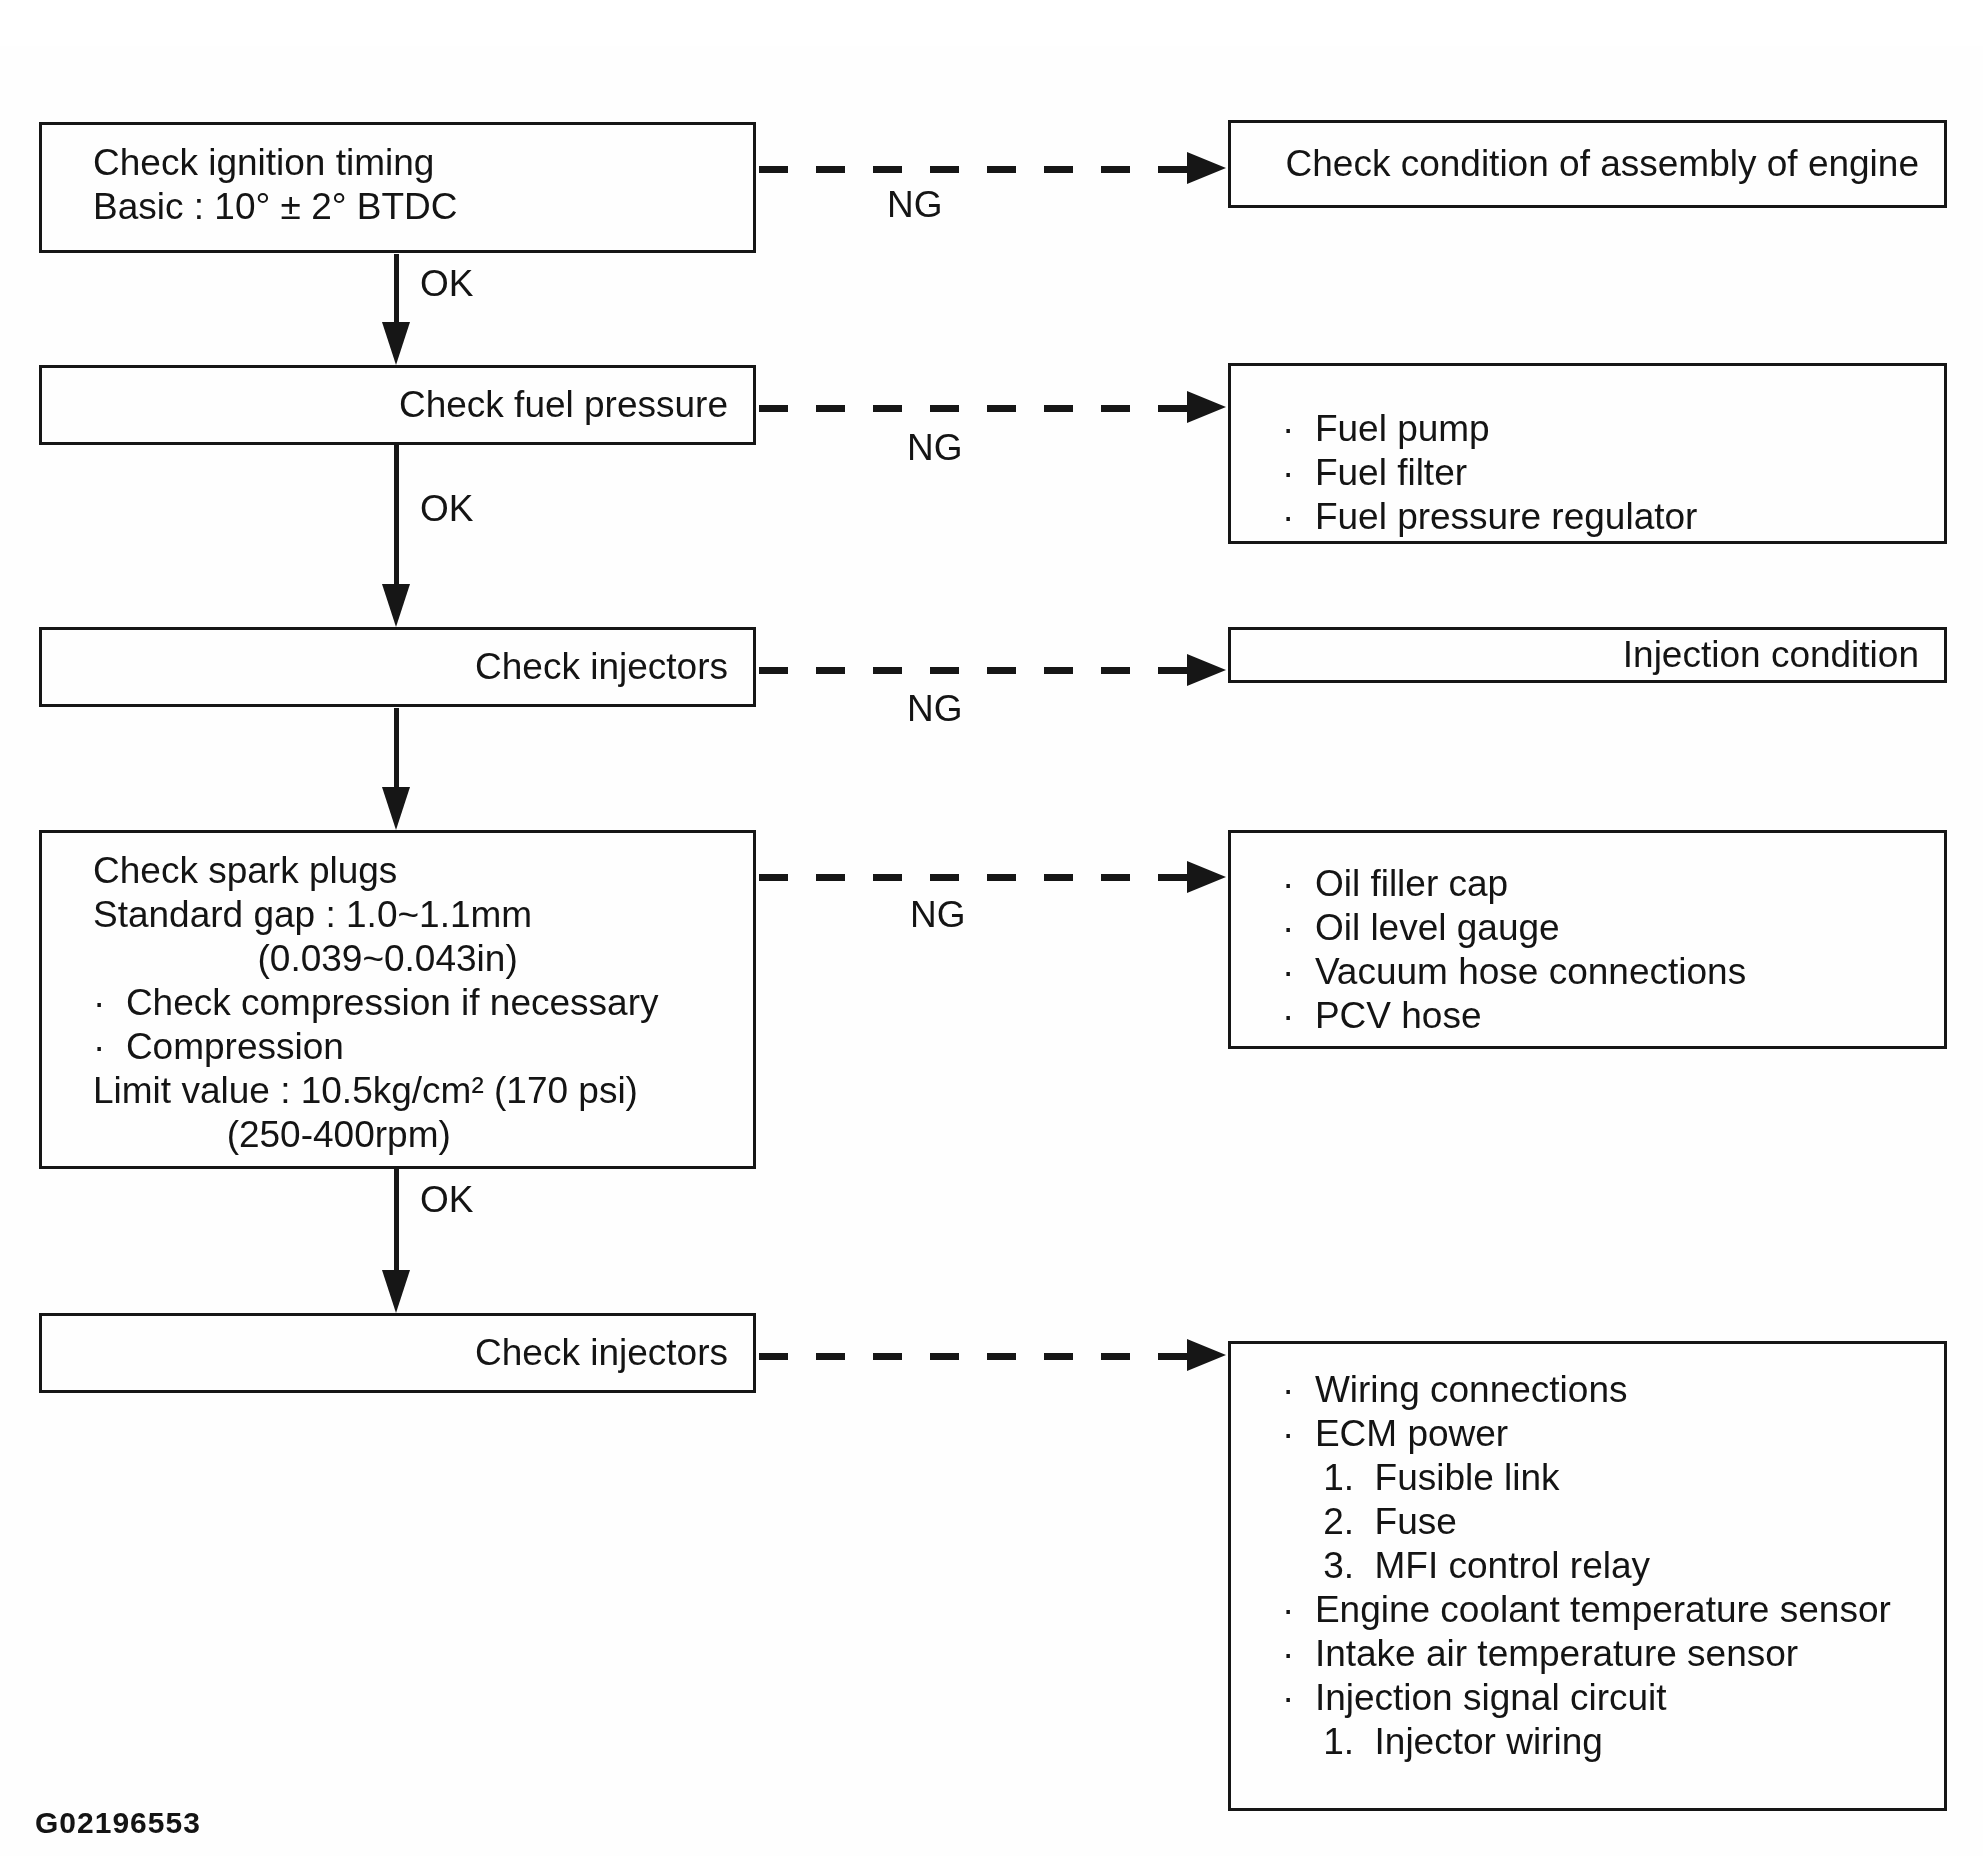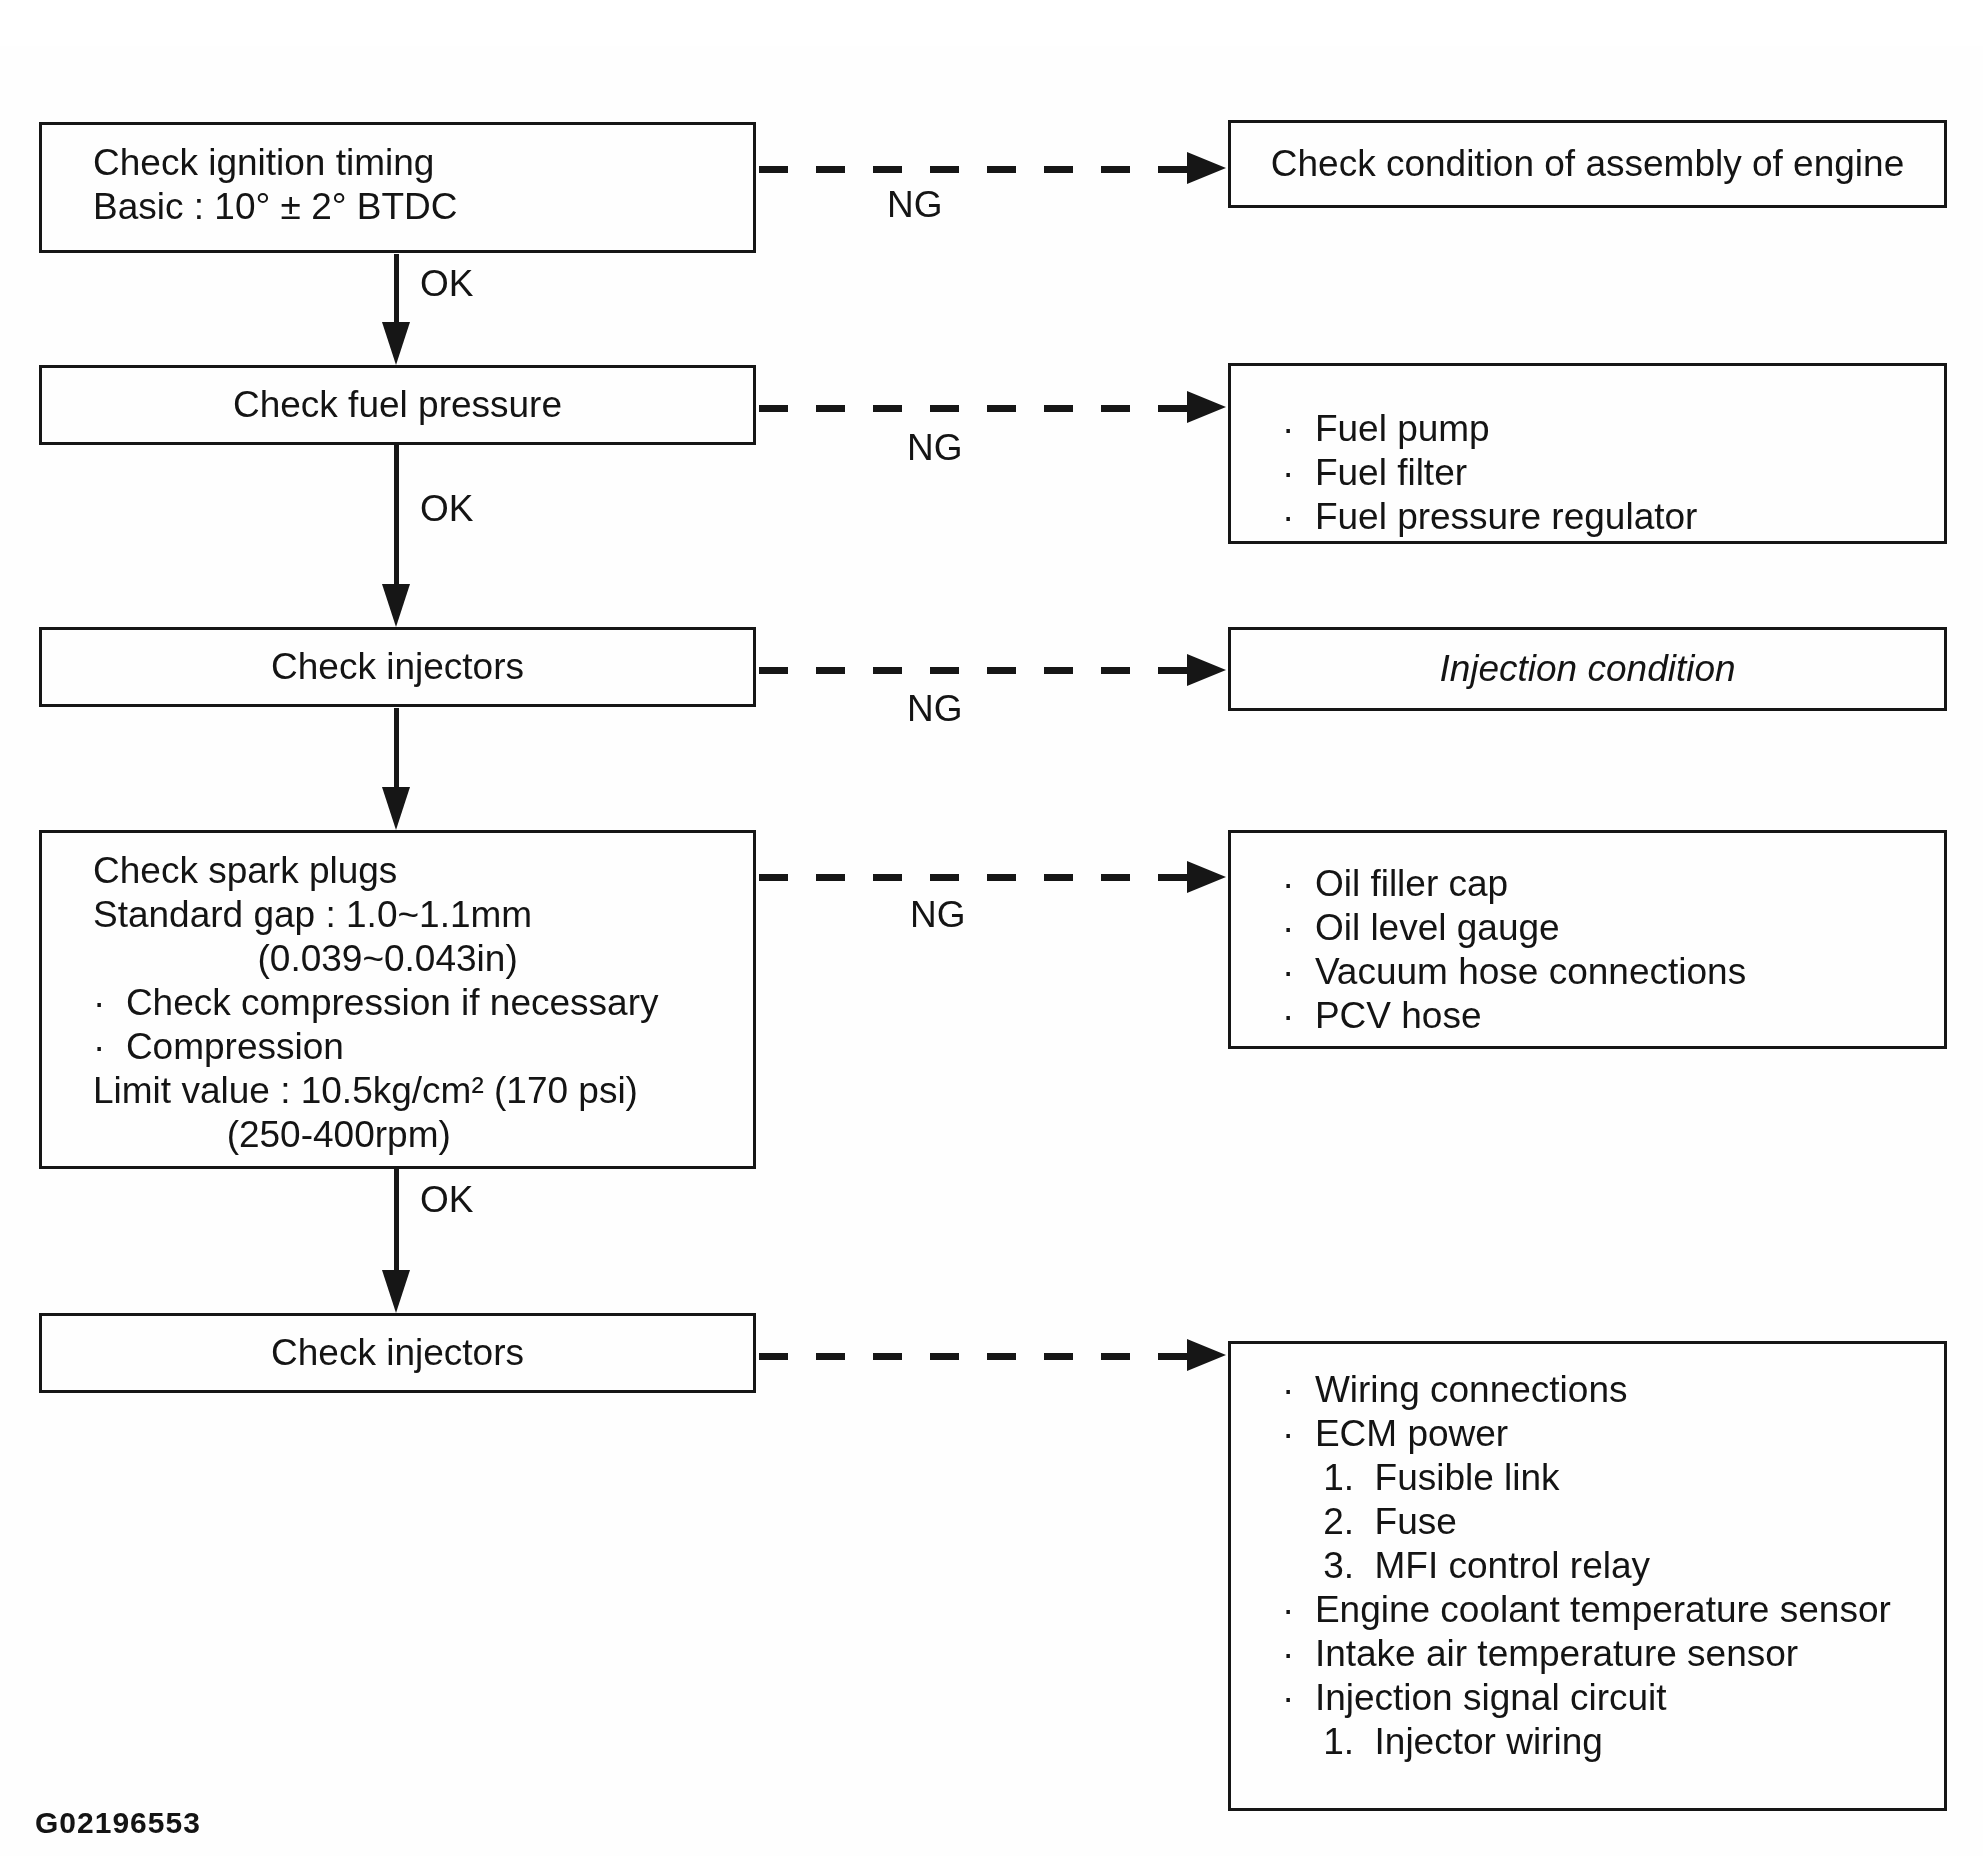--- a/index.html
+++ b/index.html
@@ -24,23 +24,23 @@
     box-sizing: border-box;
     font-size: 37px;
     line-height: 44px;
   }
   .box.multiline {
     padding: 15.7px 17.6px 7.8px 51px;
   }
   .box.centered {
     display: flex;
     align-items: center;
-    justify-content: center;
+    justify-content: flex-end;
     text-align: center;
-    padding: 0 11px;
+    padding: 0 25px;
   }
   .line {
     white-space: pre-wrap;
   }
   .vline {
     position: absolute;
     width: 4.9px;
     background: #161616;
   }
   .varrowhead {
@@ -113,21 +113,21 @@
   <div class="box centered" style="left:1228px; top:74px; width:719px; height:88px;">
       <div class="line">Check condition of assembly of engine</div>
     </div>
 
   <div class="box multiline" style="left:1228px; top:317px; width:719px; height:181px; padding-top:41px;">
       <div class="line">·  Fuel pump</div>
       <div class="line">·  Fuel filter</div>
       <div class="line">·  Fuel pressure regulator</div>
     </div>
 
-  <div class="box centered" style="left:1228px; top:581px; width:719px; height:84px;font-style:italic;">
+  <div class="box centered" style="left:1228px; top:581px; width:719px; height:56px;">
       <div class="line">Injection condition</div>
     </div>
 
   <div class="box multiline" style="left:1228px; top:784px; width:719px; height:219px; padding-top:29px;">
       <div class="line">·  Oil filler cap</div>
       <div class="line">·  Oil level gauge</div>
       <div class="line">·  Vacuum hose connections</div>
       <div class="line">·  PCV hose</div>
     </div>
 

